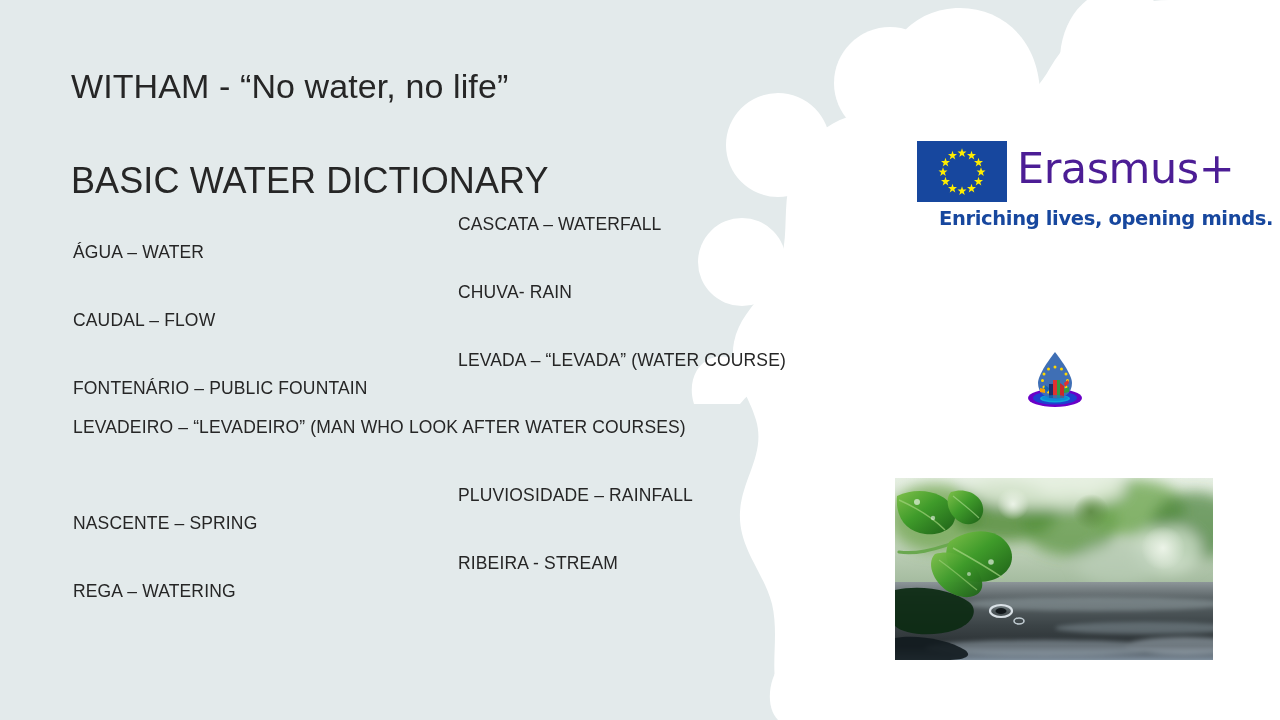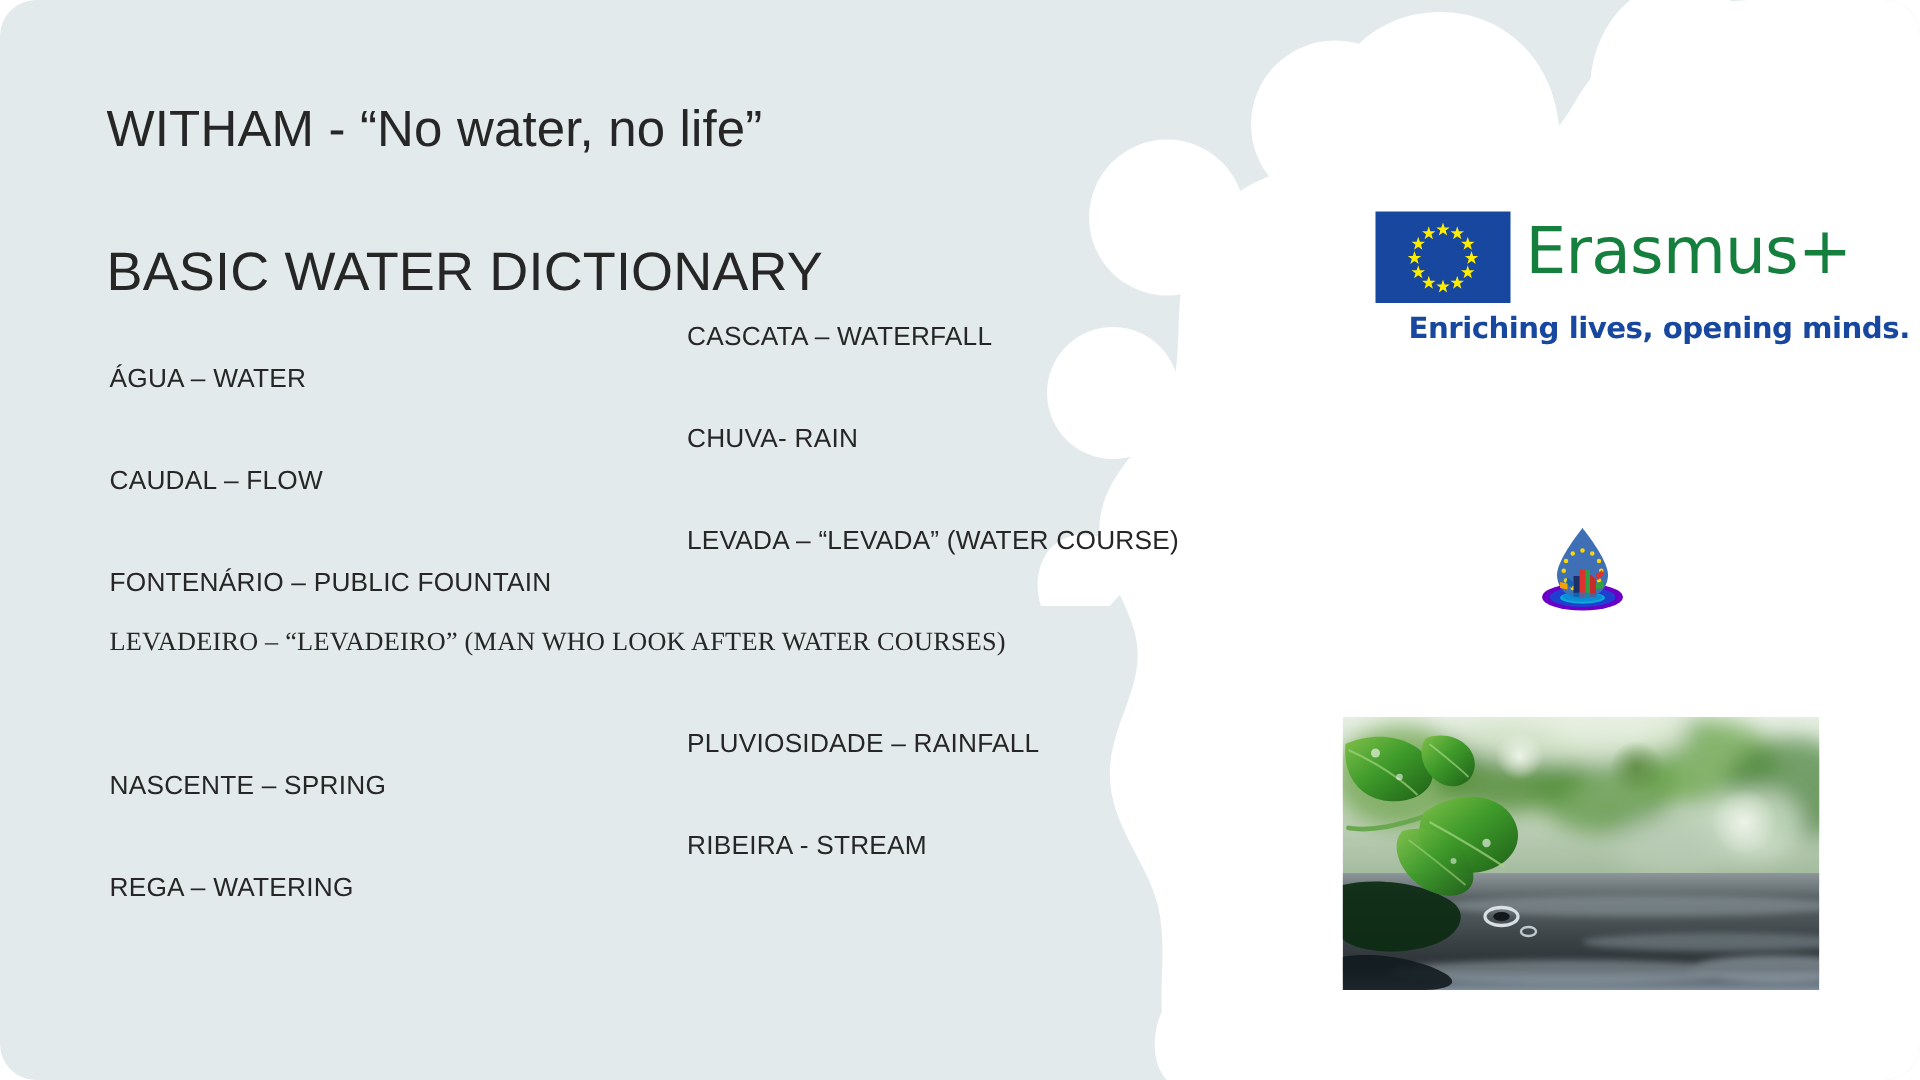--- a/index.html
+++ b/index.html
@@ -7,21 +7,20 @@
     padding: 0;
     background: #ffffff;
   }
   #slide {
     position: relative;
     width: 1280px;
     height: 720px;
     overflow: hidden;
     background: #e3eaeb;
     font-family: "Liberation Sans", sans-serif;
-    border-radius: 24px;
     -webkit-font-smoothing: antialiased;
   }
   
   #blob-layer {
     position: absolute;
     inset: 0;
     width: 1280px;
     height: 720px;
     pointer-events: none;
   }
@@ -49,21 +48,21 @@
     white-space: nowrap;
     letter-spacing: 0.15px;
   }
   .col-left  { left: 73px; margin-top: 28px; }
   .col-right { left: 458px; }
   .full-row  { left: 73px; }
 
   .row-1 { top: 214px; }
   .row-2 { top: 282px; text-align: right; }
   .row-3 { top: 350px; }
-  .row-4 { top: 417px; font-family: Liberation Serif, serif; }
+  .row-4 { top: 417px; }
   .row-5 { top: 485px; }
   .row-6 { top: 553px; }
 
   
   #erasmus-logo {
     position: absolute;
     left: 917px;
     top: 141px;
     width: 278px;
     height: 92px;
@@ -75,21 +74,21 @@
     width: 90px;
     height: 61px;
     background: #17479e;
   }
   #eu-flag svg { display: block; }
   #erasmus-word {
     position: absolute;
     left: 100px;
     top: 6px;
     font-size: 43px;
-    color: #15803d;
+    color: #4c1d95;
     font-family: "DejaVu Sans", sans-serif;
     font-weight: 400;
     letter-spacing: -0.5px;
     line-height: 1;
   }
   #erasmus-tag {
     position: absolute;
     left: 2px;
     top: 66px;
     font-size: 19.5px;

